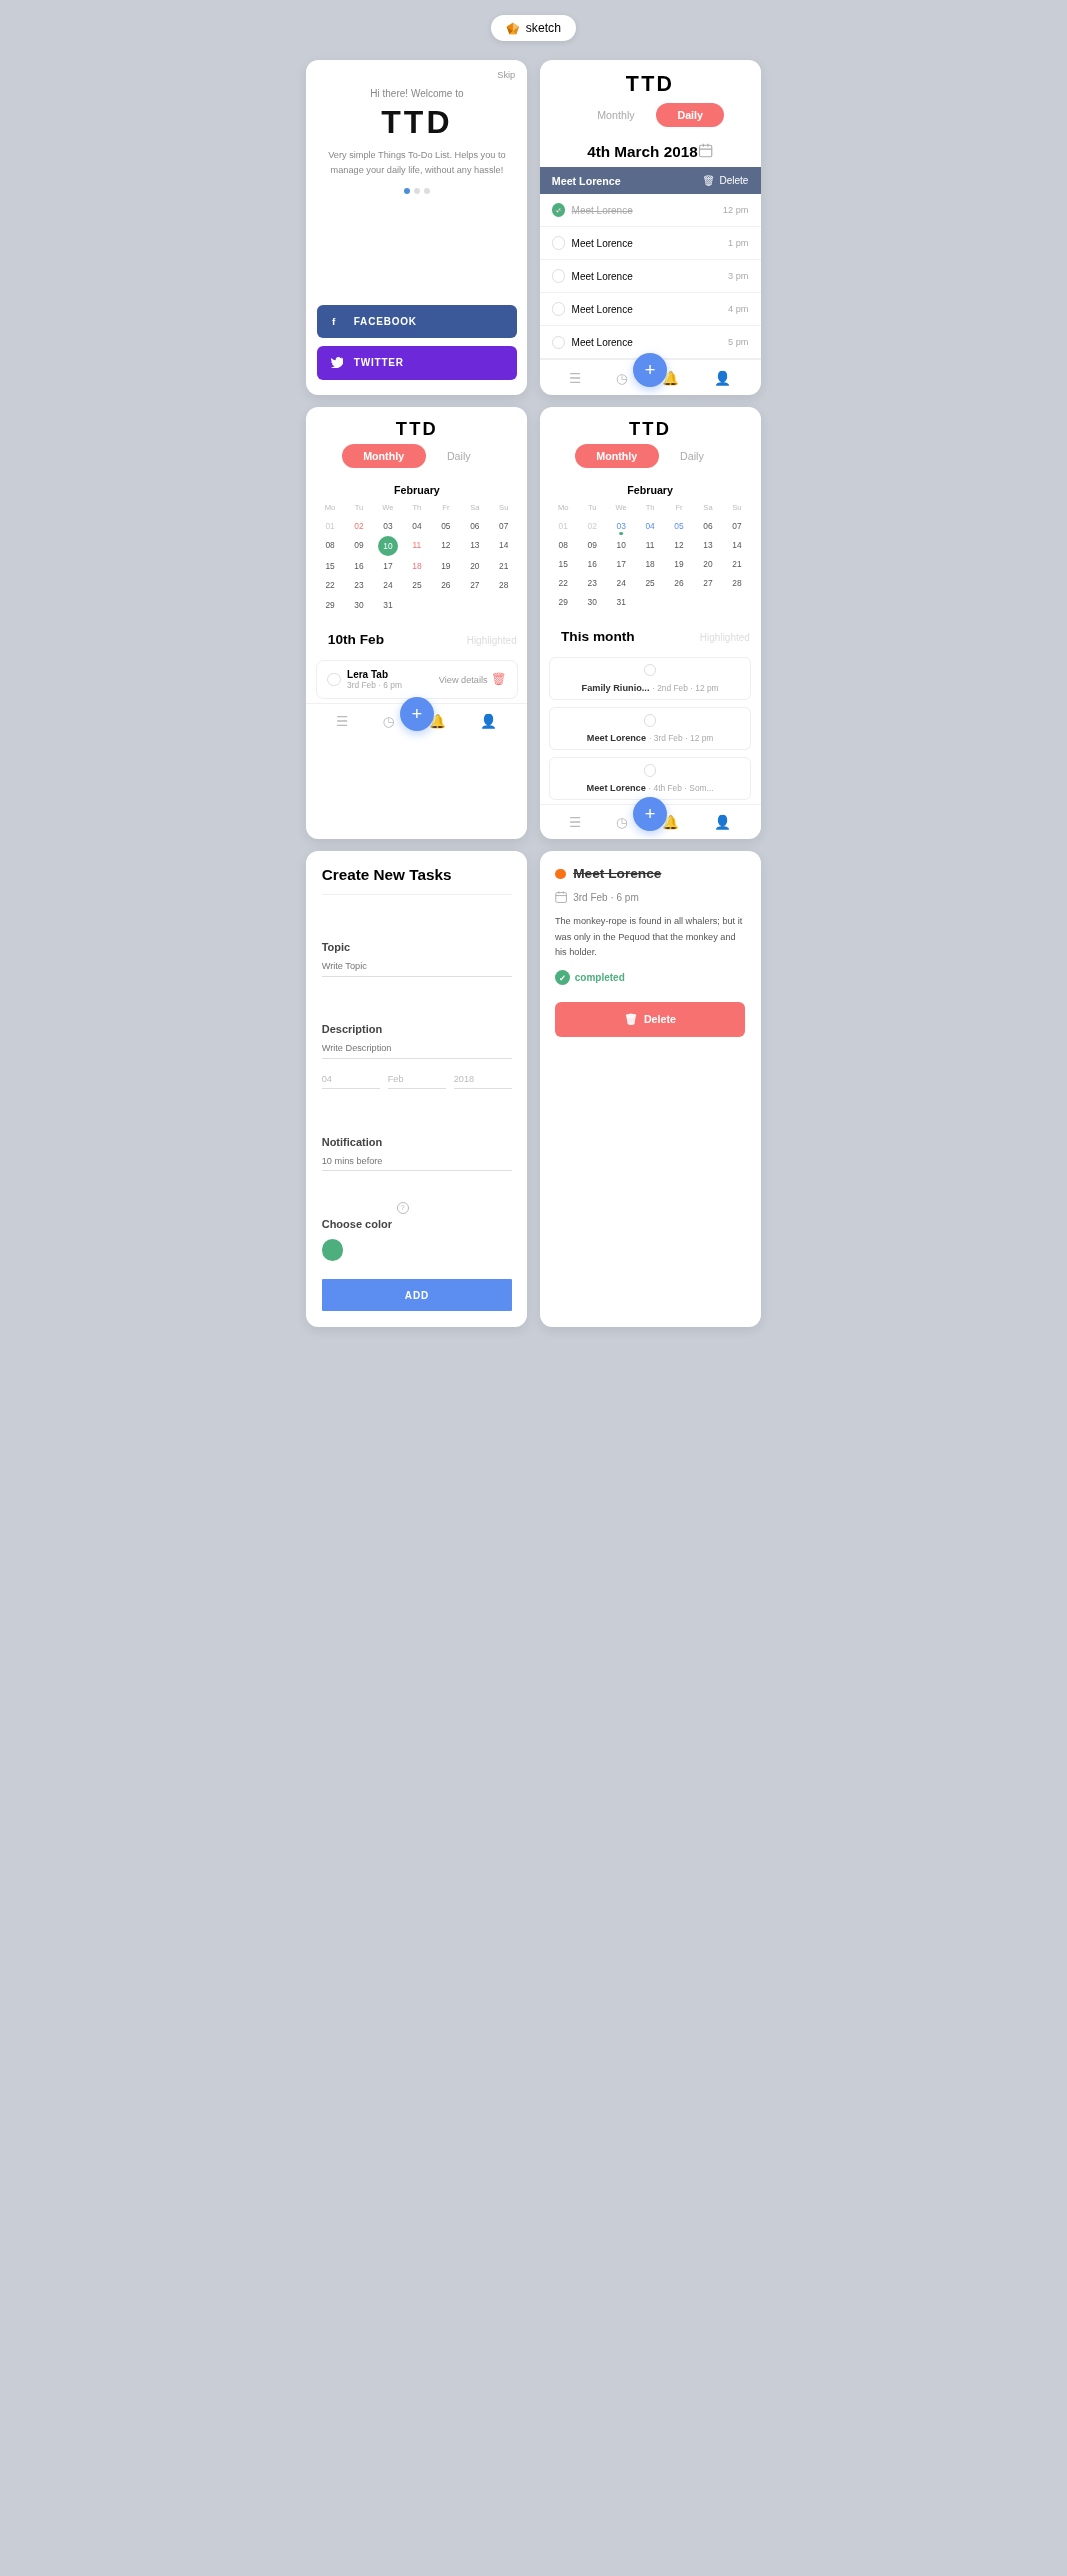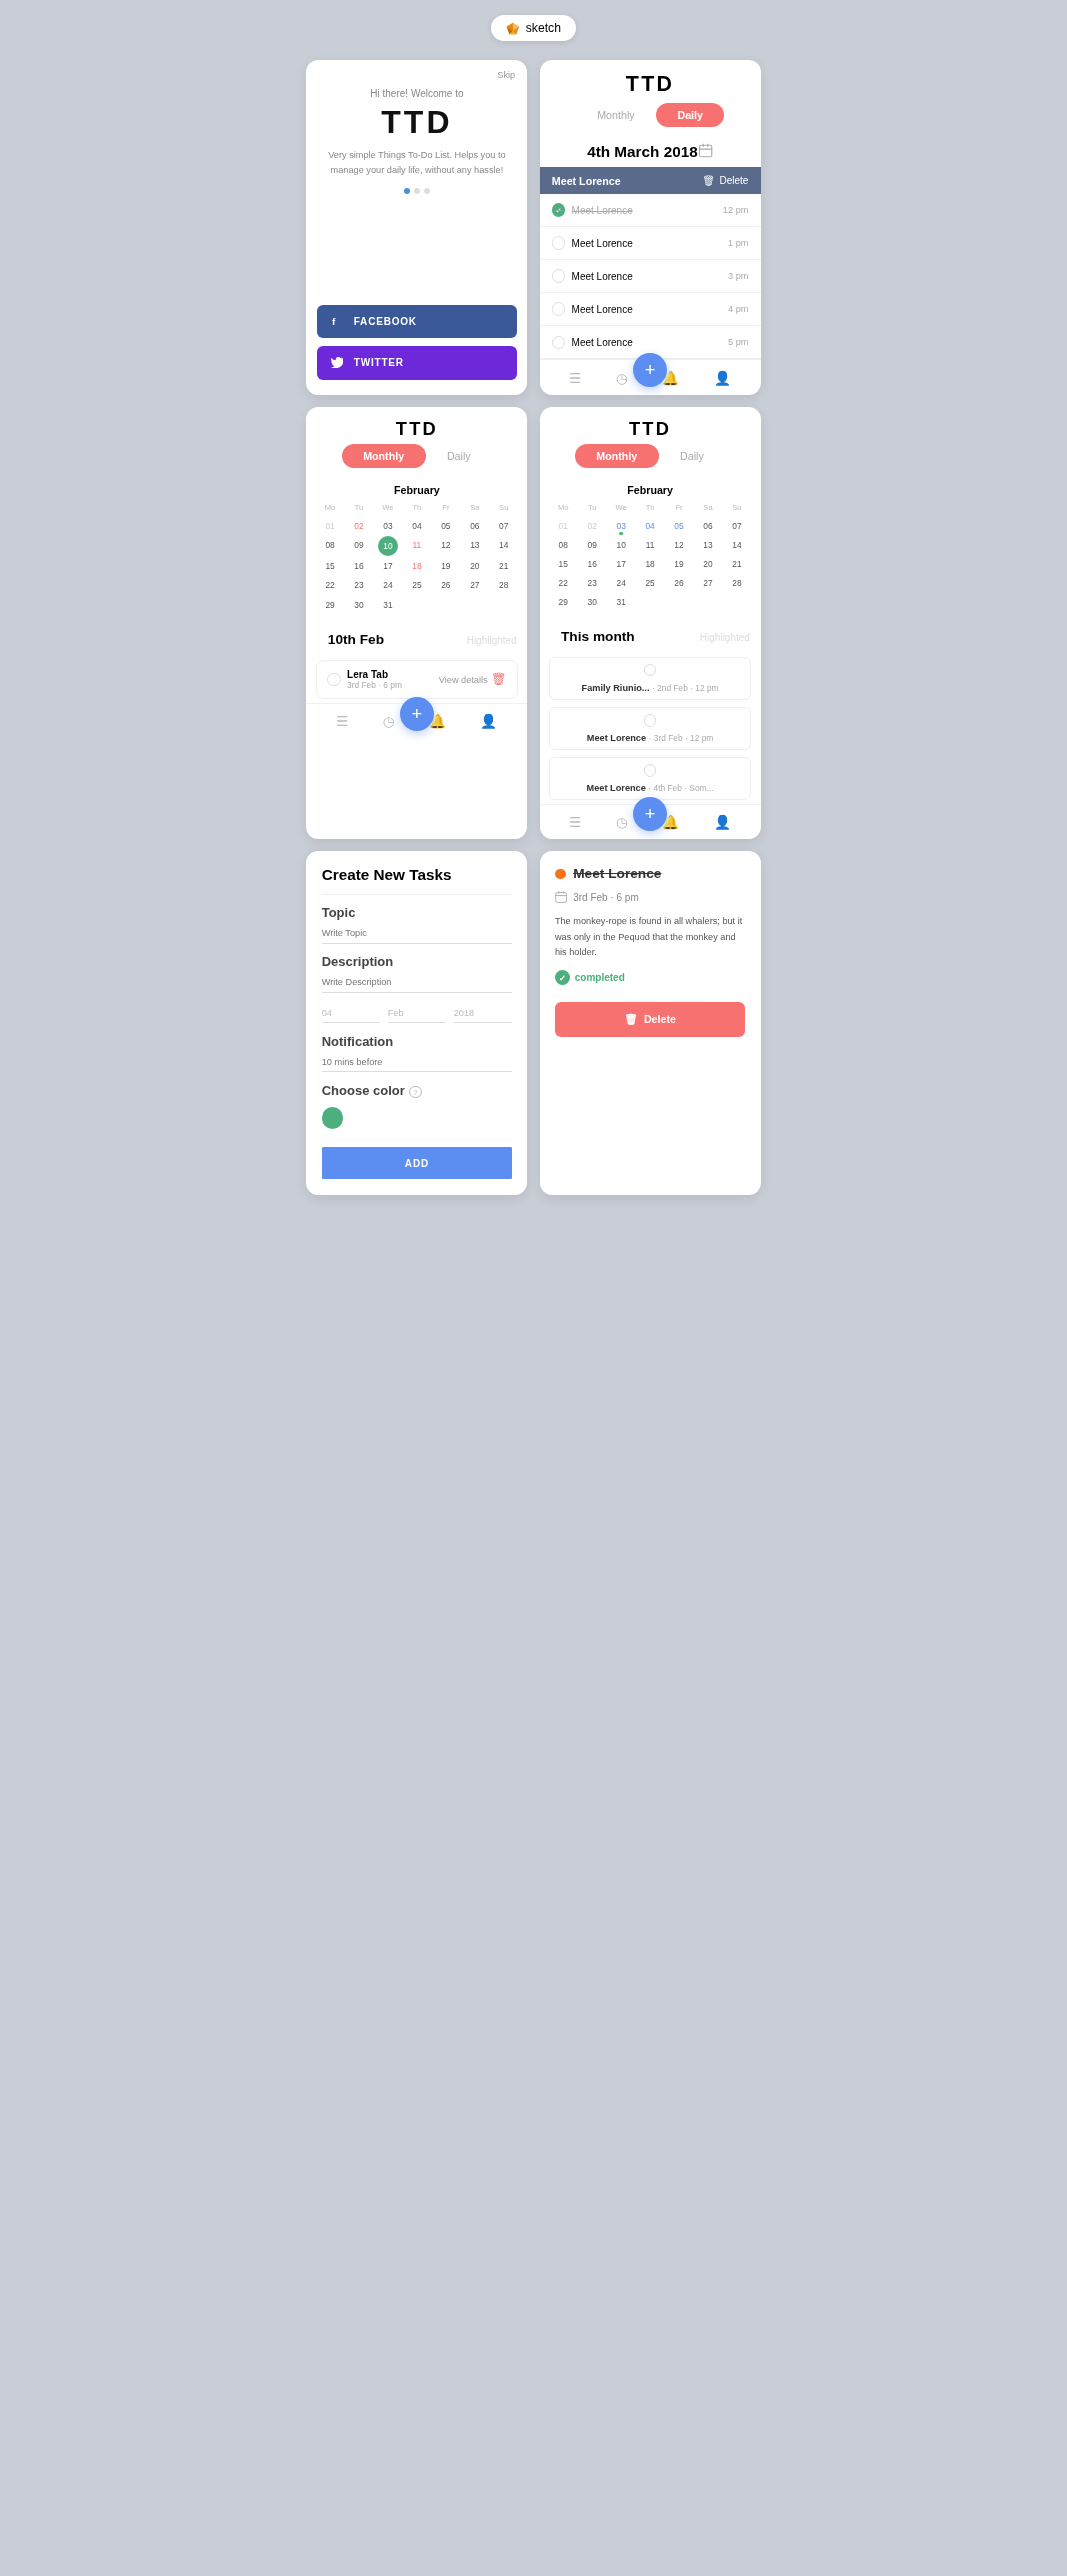--- a/index.html
+++ b/index.html
@@ -404,24 +404,25 @@
       flex-direction: column;
       gap: 10.7px;
     }
     .create-title {
       font-size: 15.3px;
       font-weight: 800;
       border-bottom: 1.5px solid #eee;
       padding-bottom: 9.2px;
     }
     .form-label {
-      font-size: 13px;
+      font-size: 11px;
       font-weight: 700;
       color: #444;
       margin-bottom: 3.1px;
+      margin-top: 36px;
     }
     .form-input {
       width: 100%;
       border: none;
       border-bottom: 0.8px solid #ddd;
       padding: 4.6px 0;
       font-size: 9.2px;
       color: #bbb;
       outline: none;
     }

